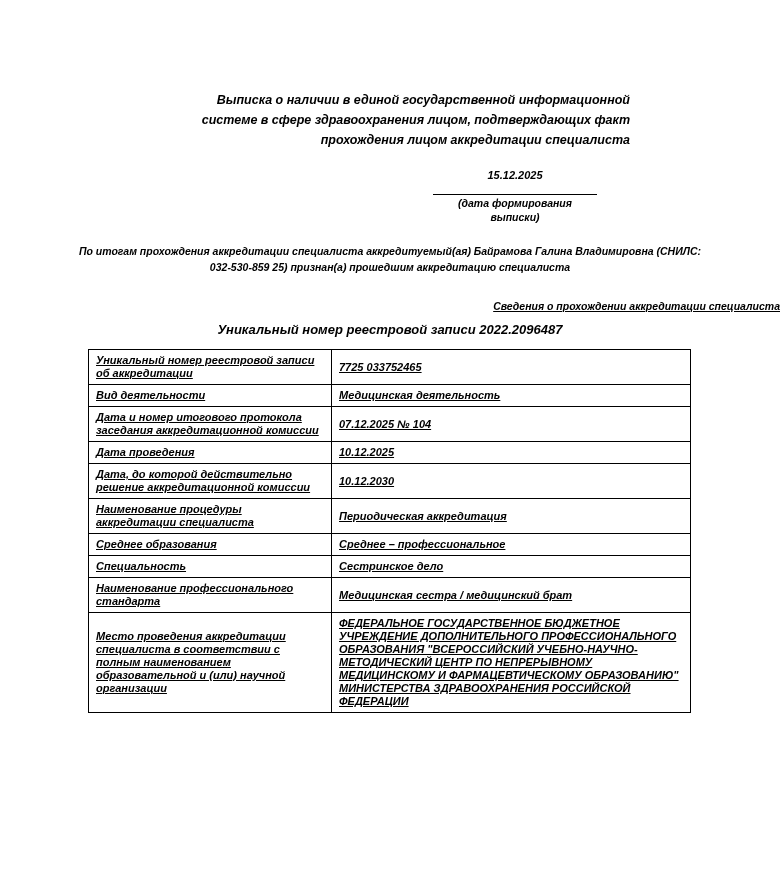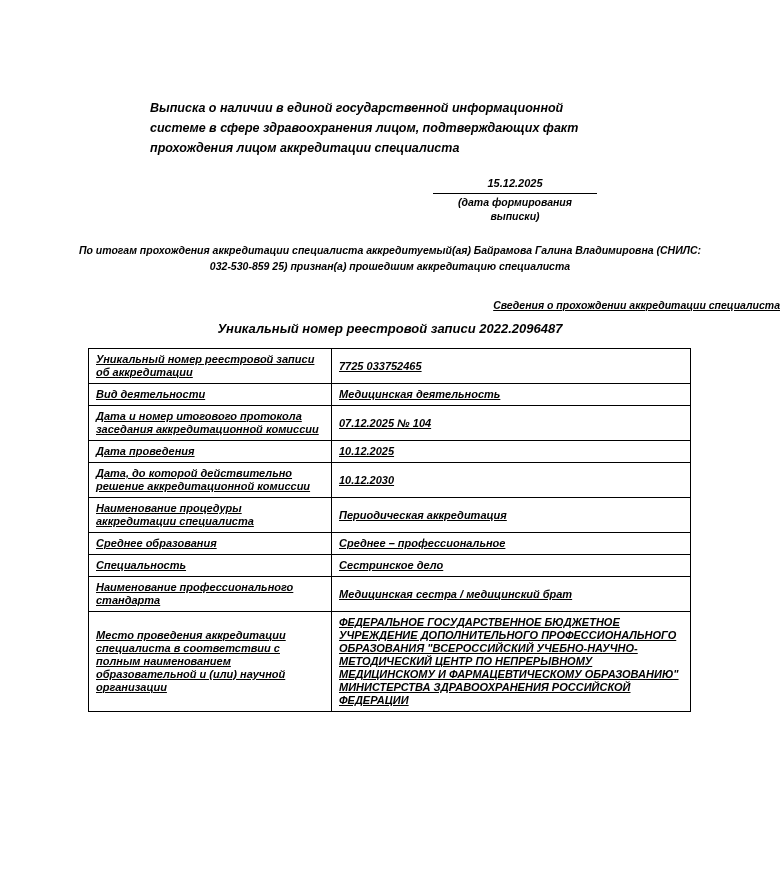--- a/index.html
+++ b/index.html
@@ -19,35 +19,35 @@
   }
   .page {
     width: 780px;
     height: 890px;
     background: #ffffff;
     position: relative;
   }
   .doc-title {
     padding-top: 90px;
     width: 480px;
-    margin: 8px auto;
-    text-align: left;
+    margin: 0 auto;
+    text-align: right;
     font-size: 12.5px;
     line-height: 20px;
   }
   .date-block {
     margin-top: 18px;
     margin-left: 433px;
     width: 164px;
     text-align: center;
   }
   .date-value {
     font-size: 11px;
     line-height: 14px;
-    padding-bottom: 3px;
+    padding-bottom: 12px;
     border-bottom: 1.5px solid #000000;
   }
   .date-caption {
     font-size: 10.5px;
     line-height: 14px;
     padding-top: 1px;
   }
   .intro {
     margin-top: 19px;
     width: 680px;

